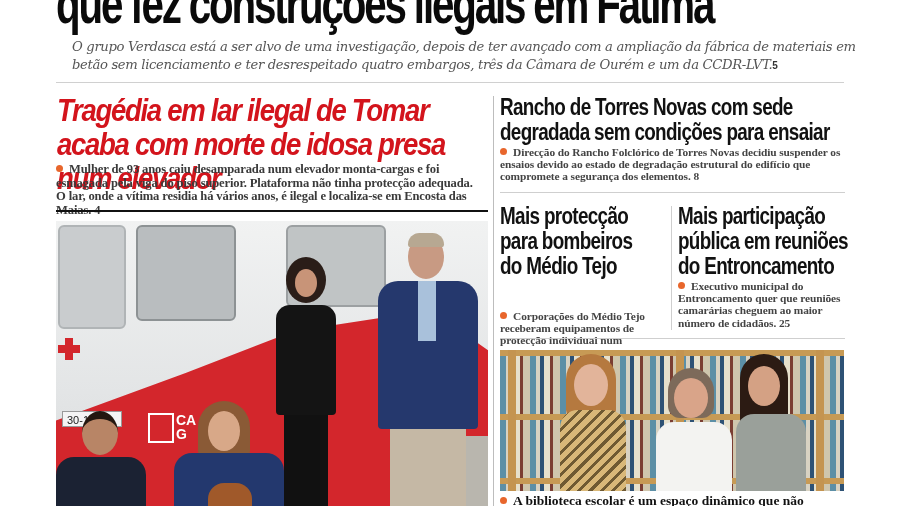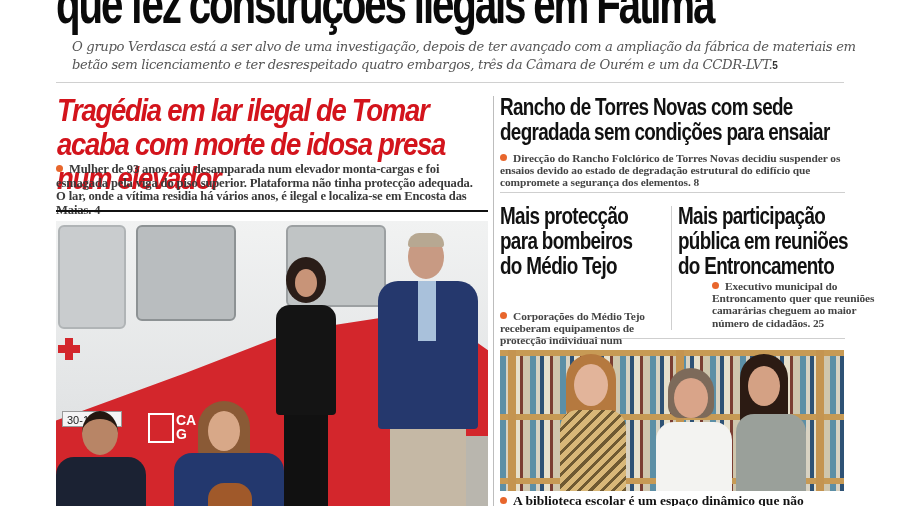--- a/index.html
+++ b/index.html
@@ -97,28 +97,28 @@
     font-size: 23px; line-height: 25px; color: #111;
     letter-spacing: -0.8px;
     transform: scaleX(0.82); transform-origin: left top;
     white-space: nowrap;
   }
   .r-text {
     font-size: 11.4px; line-height: 12.2px; color: #444; font-weight: 700;
     letter-spacing: -0.1px;
   }
   .r1-title { left: 500px; top: 95px; }
-  .r1-text { left: 500px; top: 152px; width: 345px; }
+  .r1-text { left: 500px; top: 146px; width: 345px; }
   .rule-r1 { left: 500px; top: 192px; width: 345px; height: 1px; background: #cfcfcf; }
 
   .r2-title { left: 500px; top: 204px; }
   .r2-text { left: 500px; top: 280px; width: 170px; margin-top: 30px; }
   .rule-mid { left: 671px; top: 206px; width: 1px; height: 124px; background: #cfcfcf; }
   .r3-title { left: 678px; top: 204px; }
-  .r3-text { left: 712px; top: 280px; width: 170px; }
+  .r3-text { left: 678px; top: 280px; width: 170px; }
   .rule-r2 { left: 500px; top: 338px; width: 345px; height: 1px; background: #cfcfcf; }
 
   
   .photo-lib {
     left: 500px; top: 350px; width: 344px; height: 141px; overflow: hidden;
     background: #c99a56;
   }
   .shelf-bg { left: 0; top: 0; width: 344px; height: 141px;
     background:
       repeating-linear-gradient(90deg, #5c8fa6 0 6px, #d8d2c2 6px 10px, #2e5275 10px 14px, #e6e0cc 14px 20px, #7b3e32 20px 23px, #cfc6ad 23px 30px);

